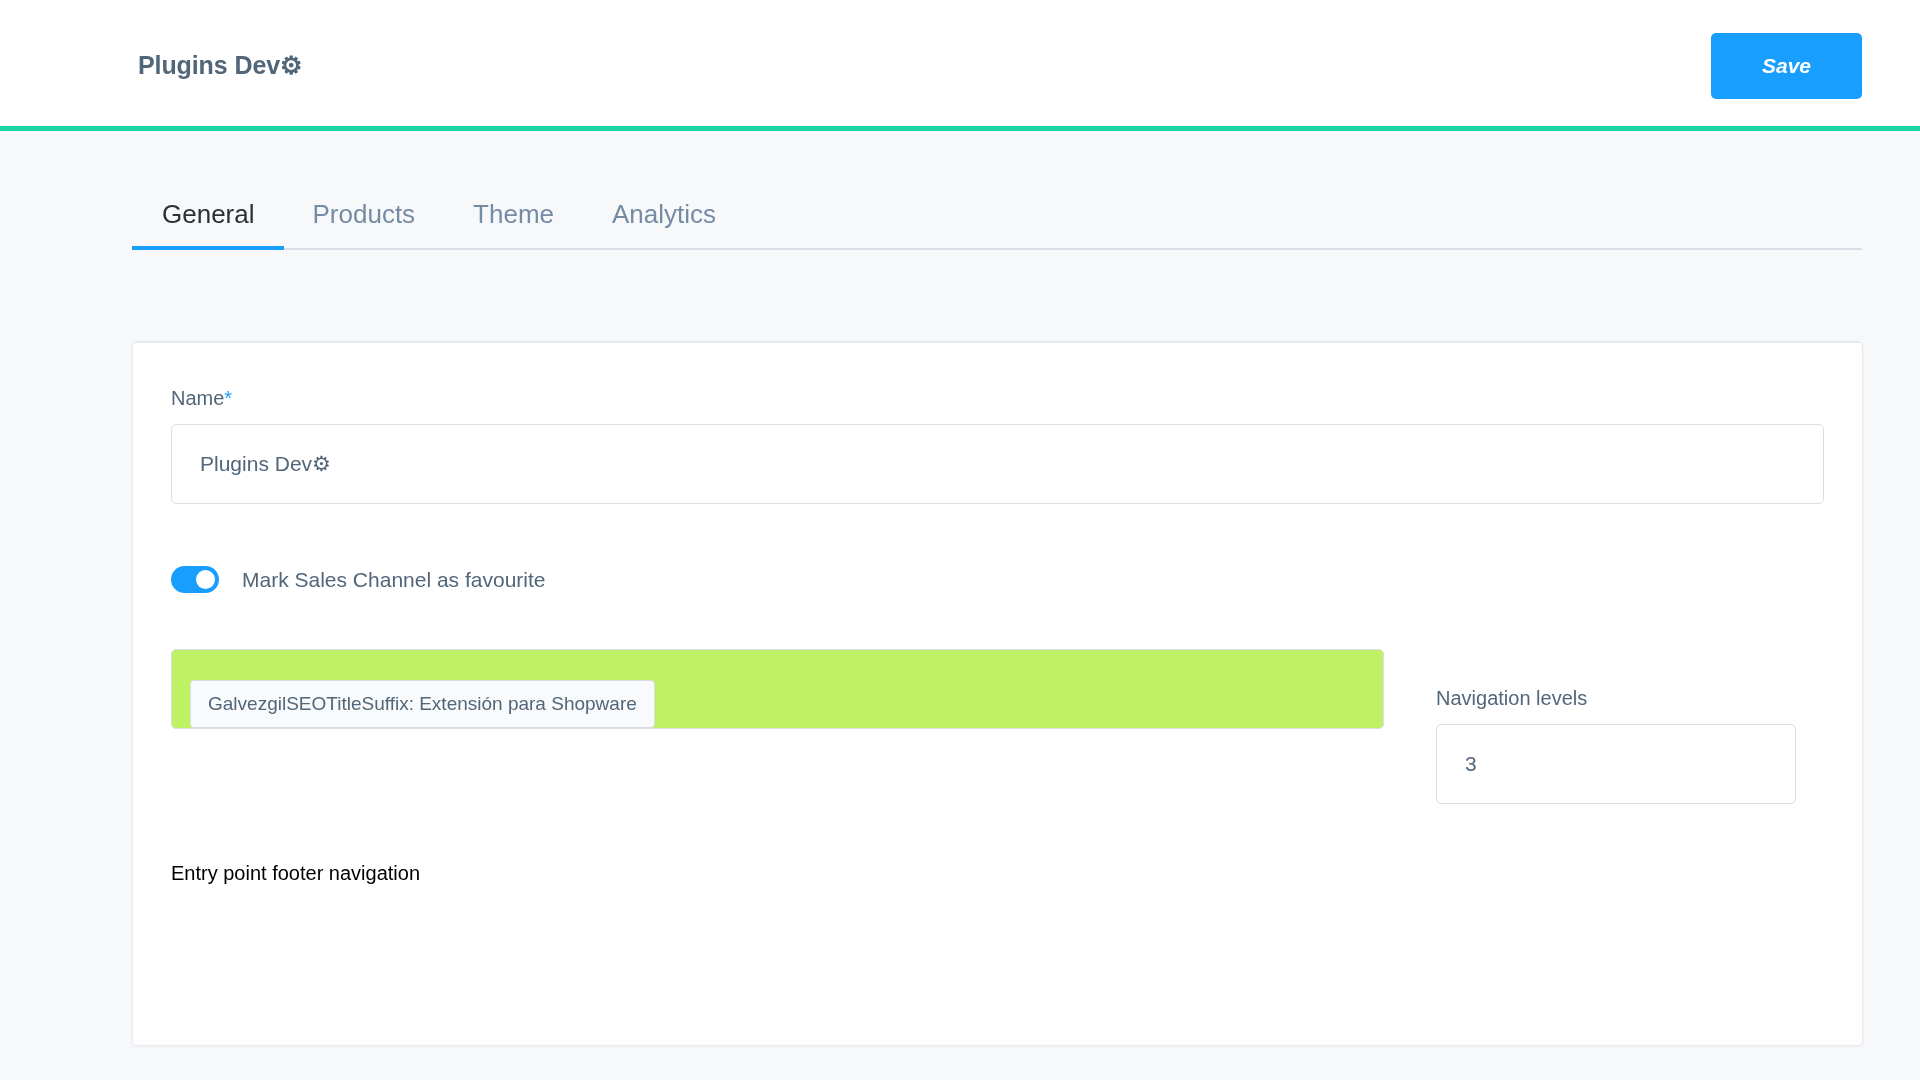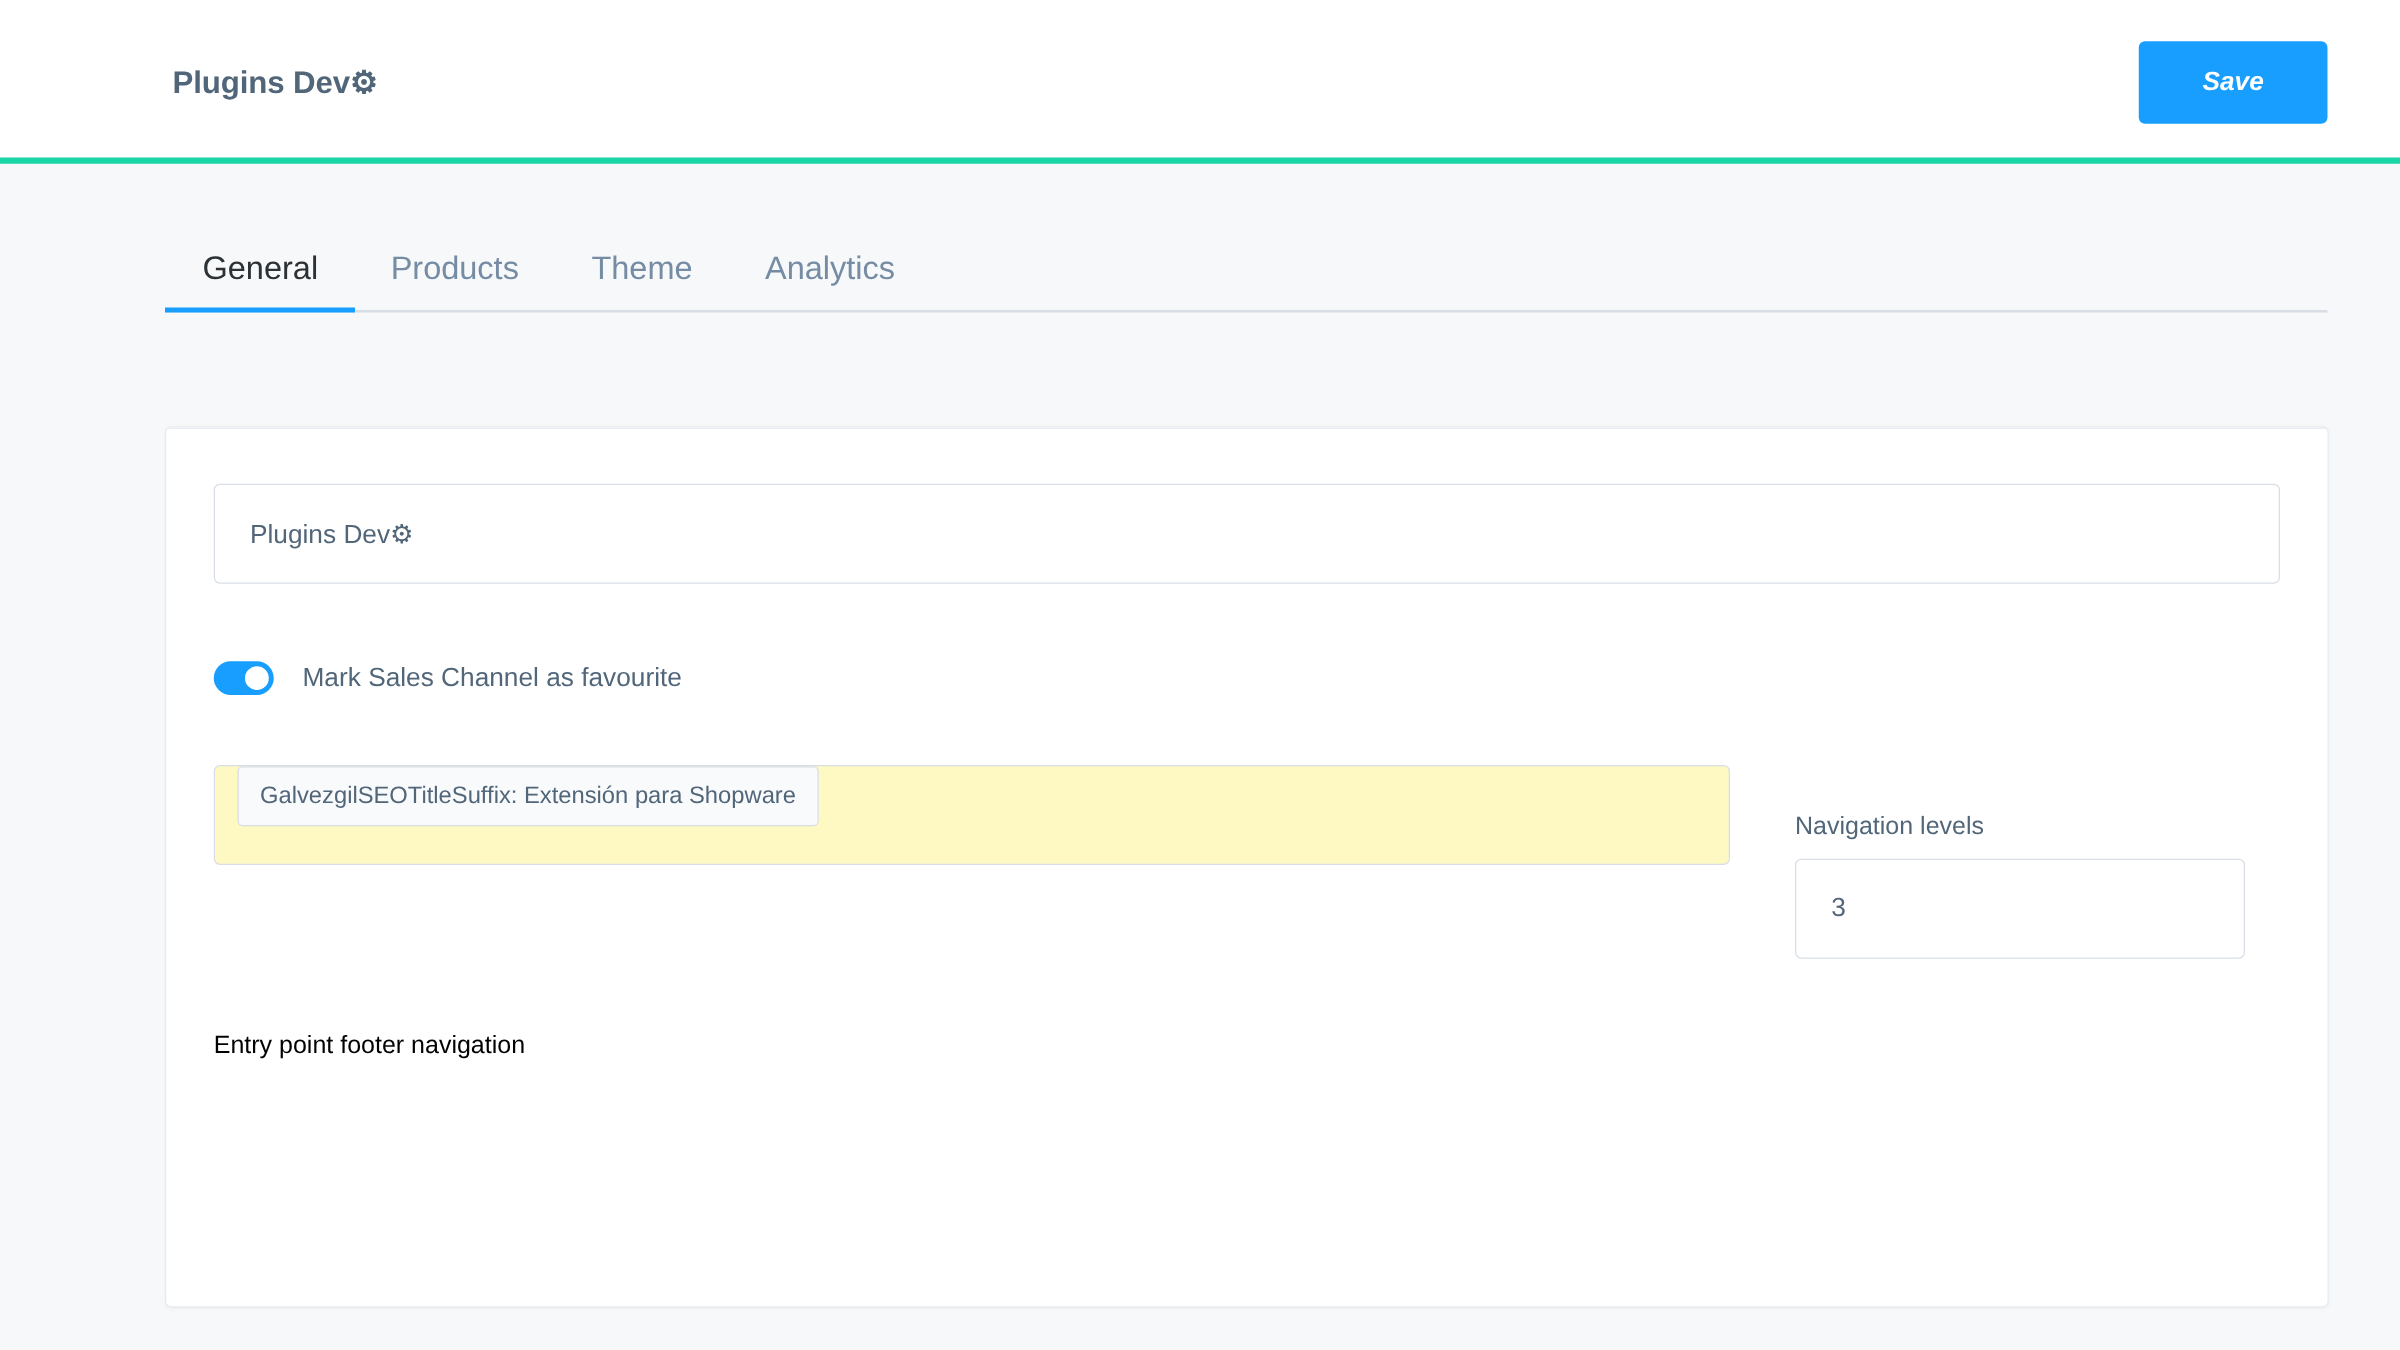--- a/index.html
+++ b/index.html
@@ -267,23 +267,23 @@
     margin-left: auto;
     cursor: pointer;
     line-height: 1;
   }
 
   .select-box {
     width: 100%;
     min-height: 80px;
     border: 1px solid #d8dde6;
     border-radius: 5px;
-    background: #fef9c3;
-    display: flex;
-    align-items: flex-start;
+    background: #bef264;
+    display: flex;
+    align-items: flex-end;
     padding: 0 18px;
     cursor: pointer;
   }
 
   .chip {
     display: inline-flex;
     align-items: center;
     height: 48px;
     padding: 0 17px;
     border: 1px solid #d8dde6;
@@ -327,20 +327,23 @@
   </div>
 
   <div class="card">
 
 
     <div class="card-divider"></div>
 
     <div class="card-body">
 
       <div class="field-block">
+        <label class="field-label">
+          <span>Name</span><span class="req-star">*</span>
+        </label>
         <input class="text-input" type="text" value="Plugins Dev⚙" style="">
       </div>
 
       <div class="toggle-row">
         <div class="toggle">
           <div class="knob"></div>
         </div>
         <span class="toggle-label">Mark Sales Channel as favourite</span>
       </div>
 

